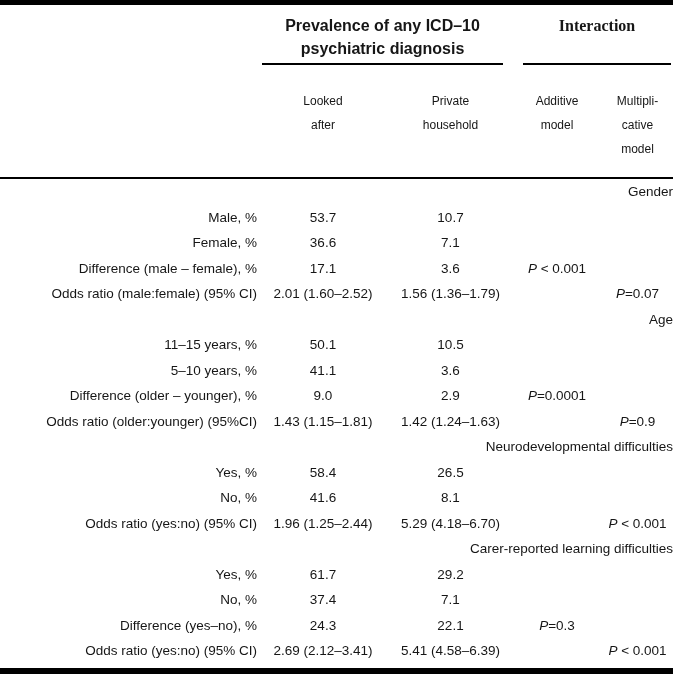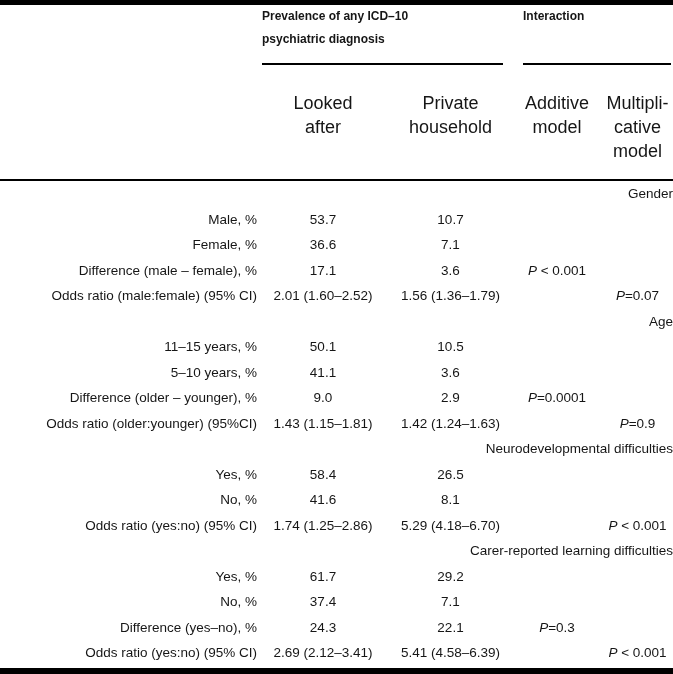--- a/index.html
+++ b/index.html
@@ -24,37 +24,38 @@
     width: 673px;
   }
   td { padding: 0; }
 
   
   .sp-row td { height: 60px; vertical-align: top; }
   .spanner {
     box-sizing: border-box;
     height: 60px;
     border-bottom: 2px solid #000000;
-    padding-top: 0;
-    font-size: 12px;
+    padding-top: 9px;
+    text-align: center;
+    font-size: 16px;
     font-weight: bold;
     line-height: 23px;
     white-space: pre-line;
   }
   .sp-prev { margin: 0 9px 0 5px; }
-  .sp-int  { margin: 0 2px 16px 11px; }
+  .sp-int  { margin: 0 2px 0 11px; font-family: Liberation Serif, serif; }
 
   
   .ch-row td {
     height: 88px;
     vertical-align: top;
-    padding-top: 10px;
+    padding-top: 24px;
     box-sizing: content-box;
     text-align: center;
-    font-size: 18px;
+    font-size: 12px;
     line-height: 24px;
     white-space: pre-line;
     border-bottom: 2px solid #000000;
   }
 
   
   tbody td {
     height: 25.5px;
     font-size: 13.5px;
     white-space: nowrap;
@@ -177,21 +178,21 @@
         </tr>
         <tr>
           <td class="label sub">No, %</td>
           <td class="num">41.6</td>
           <td class="num">8.1</td>
           <td class="num"></td>
           <td class="num"></td>
         </tr>
         <tr>
           <td class="label sub">Odds ratio (yes:no) (95% CI)</td>
-          <td class="num">1.74 (1.25–2.86)</td>
+          <td class="num">1.96 (1.25–2.44)</td>
           <td class="num">5.29 (4.18–6.70)</td>
           <td class="num"></td>
           <td class="num"><i>P</i> &lt; 0.001</td>
         </tr>
         <tr>
           <td colspan="5" class="label section">Carer-reported learning difficulties</td>
         </tr>
         <tr>
           <td class="label sub">Yes, %</td>
           <td class="num">61.7</td>

